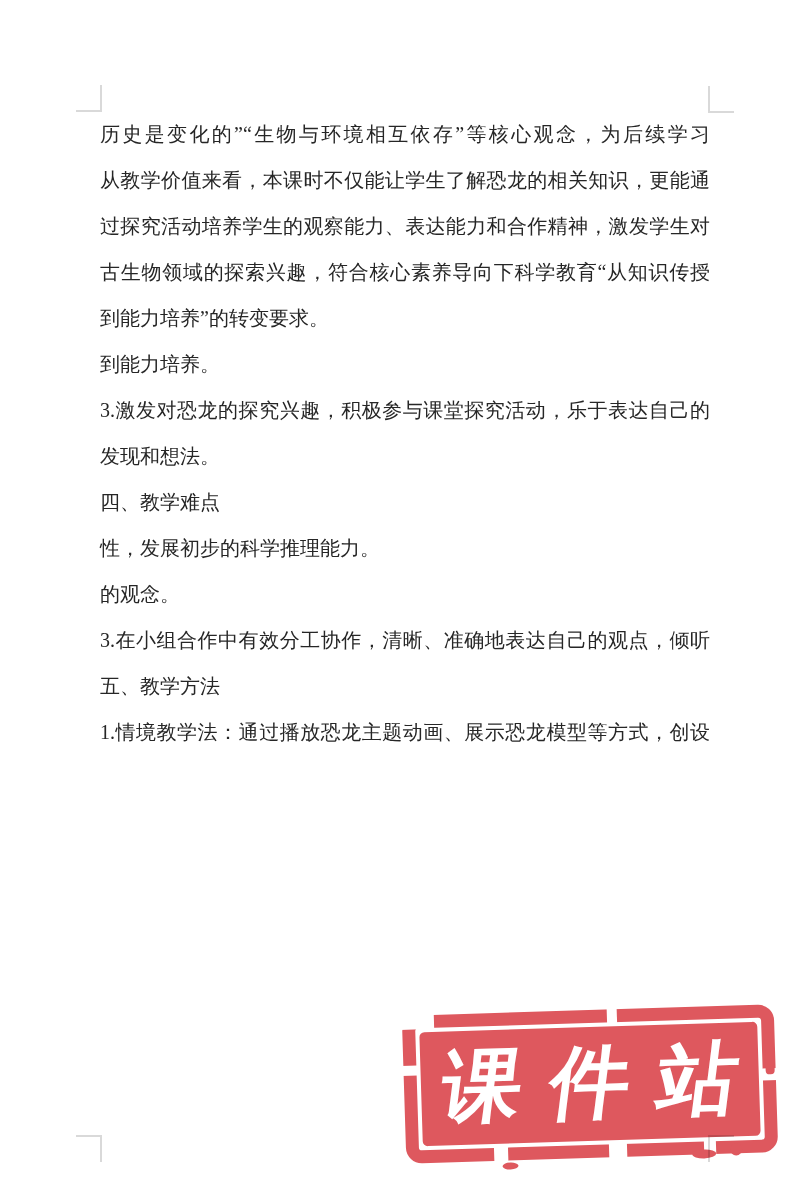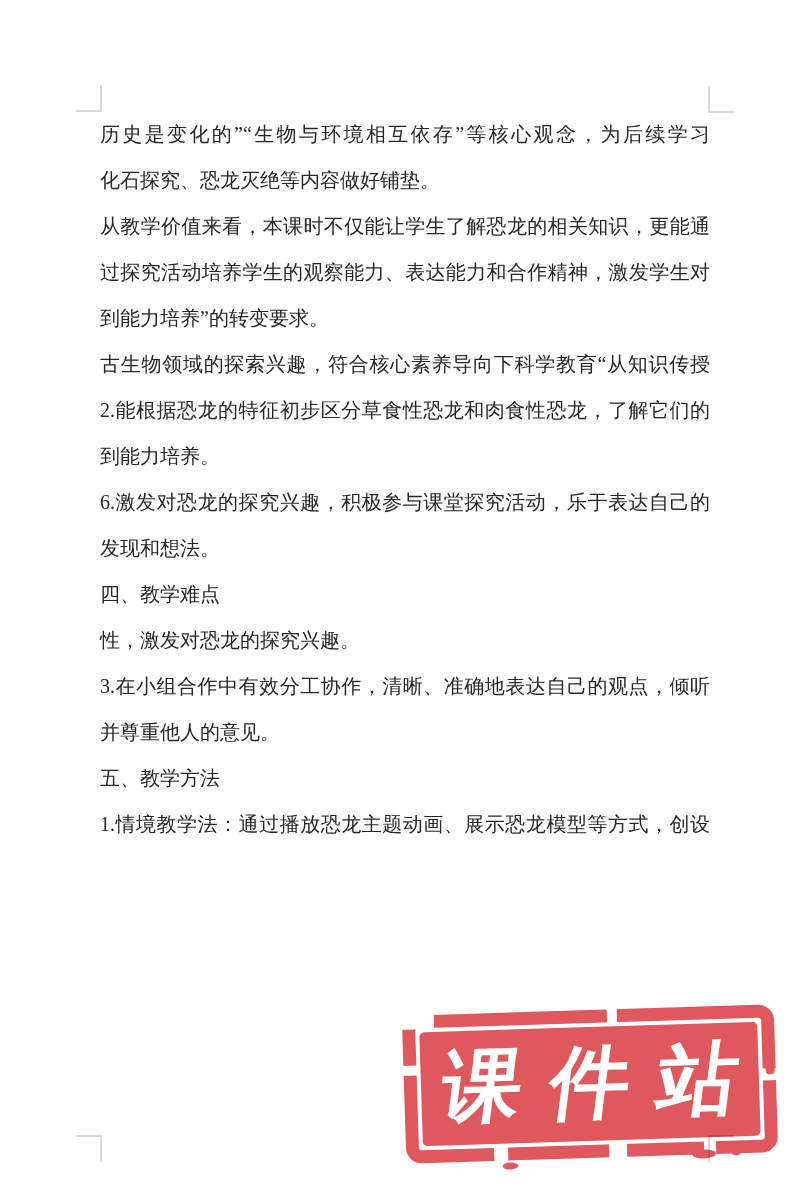--- a/index.html
+++ b/index.html
@@ -118,33 +118,31 @@
 
 <div class="page">
 
   <div class="mark tl"></div>
   <div class="mark tr"></div>
   <div class="mark bl"></div>
   <div class="mark br"></div>
 
   <div class="doc-text" id="doc-lines">
       <div class="line full">历史是变化的”“生物与环境相互依存”等核心观念，为后续学习</div>
-      <div class="line">化石探究、恐龙灭绝等内容做好铺垫。</div>
       <div class="line full">从教学价值来看，本课时不仅能让学生了解恐龙的相关知识，更能通</div>
       <div class="line full">过探究活动培养学生的观察能力、表达能力和合作精神，激发学生对</div>
+      <div class="line full">古生物领域的探索兴趣，符合核心素养导向下科学教育“从知识传授</div>
       <div class="line">到能力培养”的转变要求。</div>
-      <div class="line full">古生物领域的探索兴趣，符合核心素养导向下科学教育“从知识传授</div>
-      <div class="line full">2.能根据恐龙的特征初步区分草食性恐龙和肉食性恐龙，了解它们的</div>
       <div class="line">到能力培养。</div>
-      <div class="line full">6.激发对恐龙的探究兴趣，积极参与课堂探究活动，乐于表达自己的</div>
+      <div class="line full">3.激发对恐龙的探究兴趣，积极参与课堂探究活动，乐于表达自己的</div>
       <div class="line">发现和想法。</div>
       <div class="line">四、教学难点</div>
-      <div class="line">性，激发对恐龙的探究兴趣。</div>
+      <div class="line">性，发展初步的科学推理能力。</div>
+      <div class="line">的观念。</div>
       <div class="line full">3.在小组合作中有效分工协作，清晰、准确地表达自己的观点，倾听</div>
-      <div class="line">并尊重他人的意见。</div>
       <div class="line">五、教学方法</div>
       <div class="line full">1.情境教学法：通过播放恐龙主题动画、展示恐龙模型等方式，创设</div>
     </div>
 
   <div class="stamp">
     <div class="stamp-frame"></div>
     <div class="stamp-fill"></div>
     <div class="notch n1"></div>
     <div class="notch n2"></div>
     <div class="notch n3"></div>

